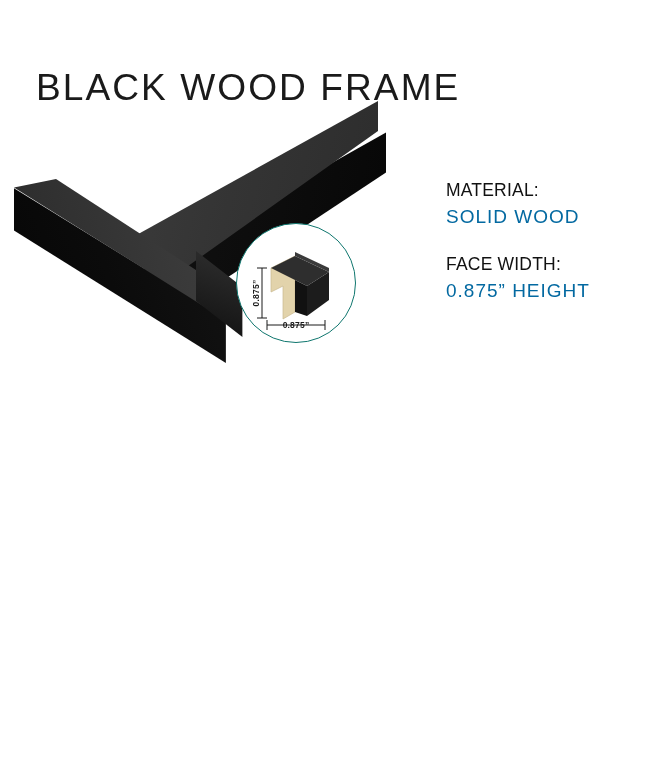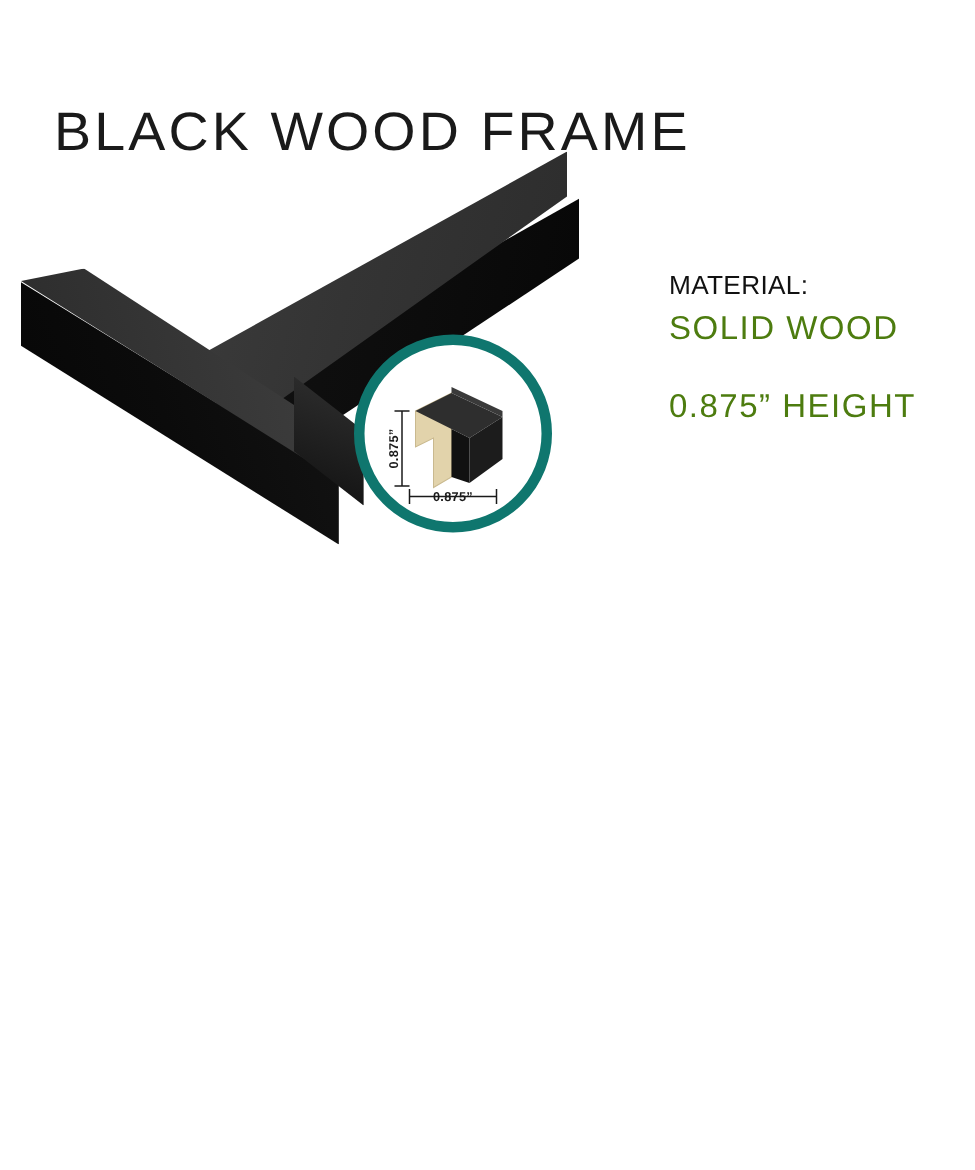--- a/index.html
+++ b/index.html
@@ -54,24 +54,24 @@
   .spec-label {
     margin: 0;
     font-size: 17.5px;
     font-weight: normal;
     letter-spacing: 0.2px;
     color: #111111;
     white-space: nowrap;
   }
   .spec-value {
     margin: 0;
-    font-size: 22px;
+    font-size: 19px;
     font-weight: 400;
     letter-spacing: 1.0px;
-    color: #4d7c0f;
+    color: #0369a1;
     white-space: nowrap;
   }
   .spec-value + .spec-value { margin-top: 4px; }
   .spec-group + .spec-group { margin-top: 26px; }
   .spec-label + .spec-value { margin-top: 5px; }
 
   
   #photo-black {
     position: absolute;
     left: 0px;
@@ -116,21 +116,21 @@
     background: linear-gradient(200deg, #343434 0%, #1b1b1b 70%, #101010 100%);
     clip-path: polygon(0% 0%, 58% 42%, 58% 100%, 0% 58%);
   }
 
   
   .callout {
     position: absolute;
     width: 118px;
     height: 118px;
     border-radius: 50%;
-    border: 7px solid #0f766e;
+    border: 1px solid #0f766e;
     background: #ffffff;
     overflow: hidden;
   }
   #callout-black   { left: 236px; top: 211px; }
 
   .callout svg { display: block; width: 100%; height: 100%; }
 
   .dim-text {
     font-family: "Liberation Sans", sans-serif;
     font-size: 8.5px;
@@ -186,20 +186,21 @@
         <text class="dim-text" x="59" y="104" text-anchor="middle">0.875”</text>
       </svg>
     </div>
 
     <div class="spec-block" id="spec-black">
       <div class="spec-group">
         <p class="spec-label">MATERIAL:</p>
         <p class="spec-value">SOLID WOOD</p>
       </div>
       <div class="spec-group">
+        <p class="spec-label">FACE WIDTH:</p>
         <p class="spec-value">0.875” HEIGHT</p>
       </div>
     </div>
   </div>
 
   <div class="section" id="section-natural">
 
     
 
     

